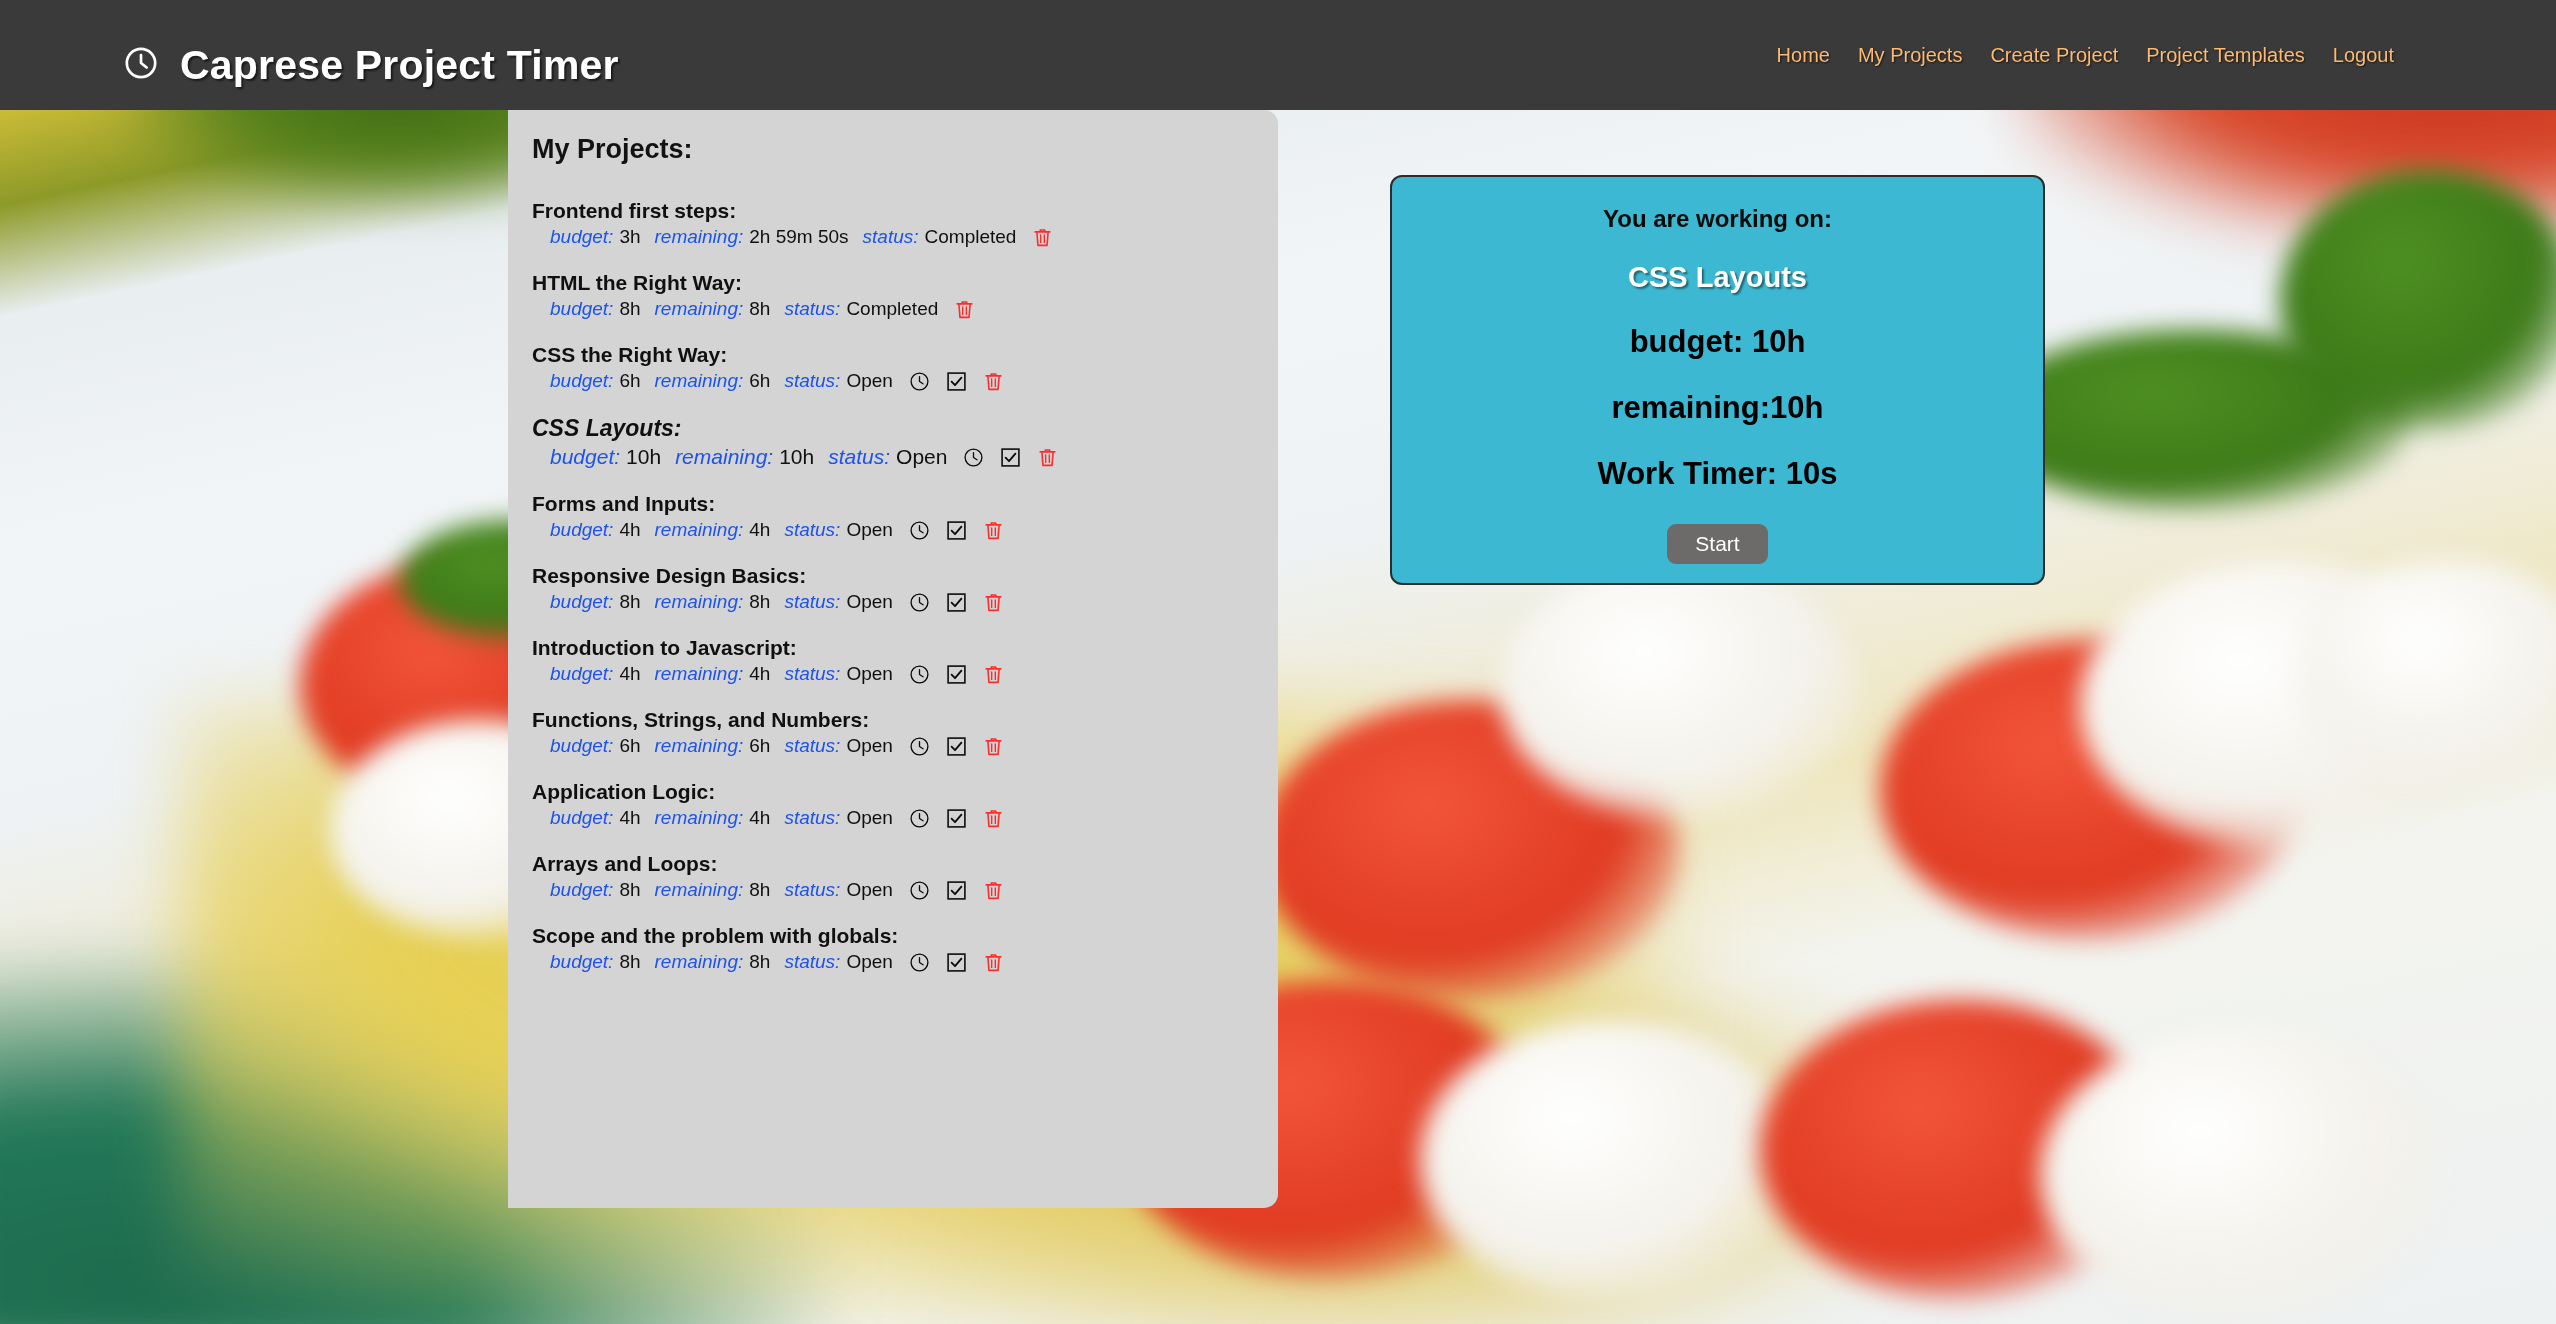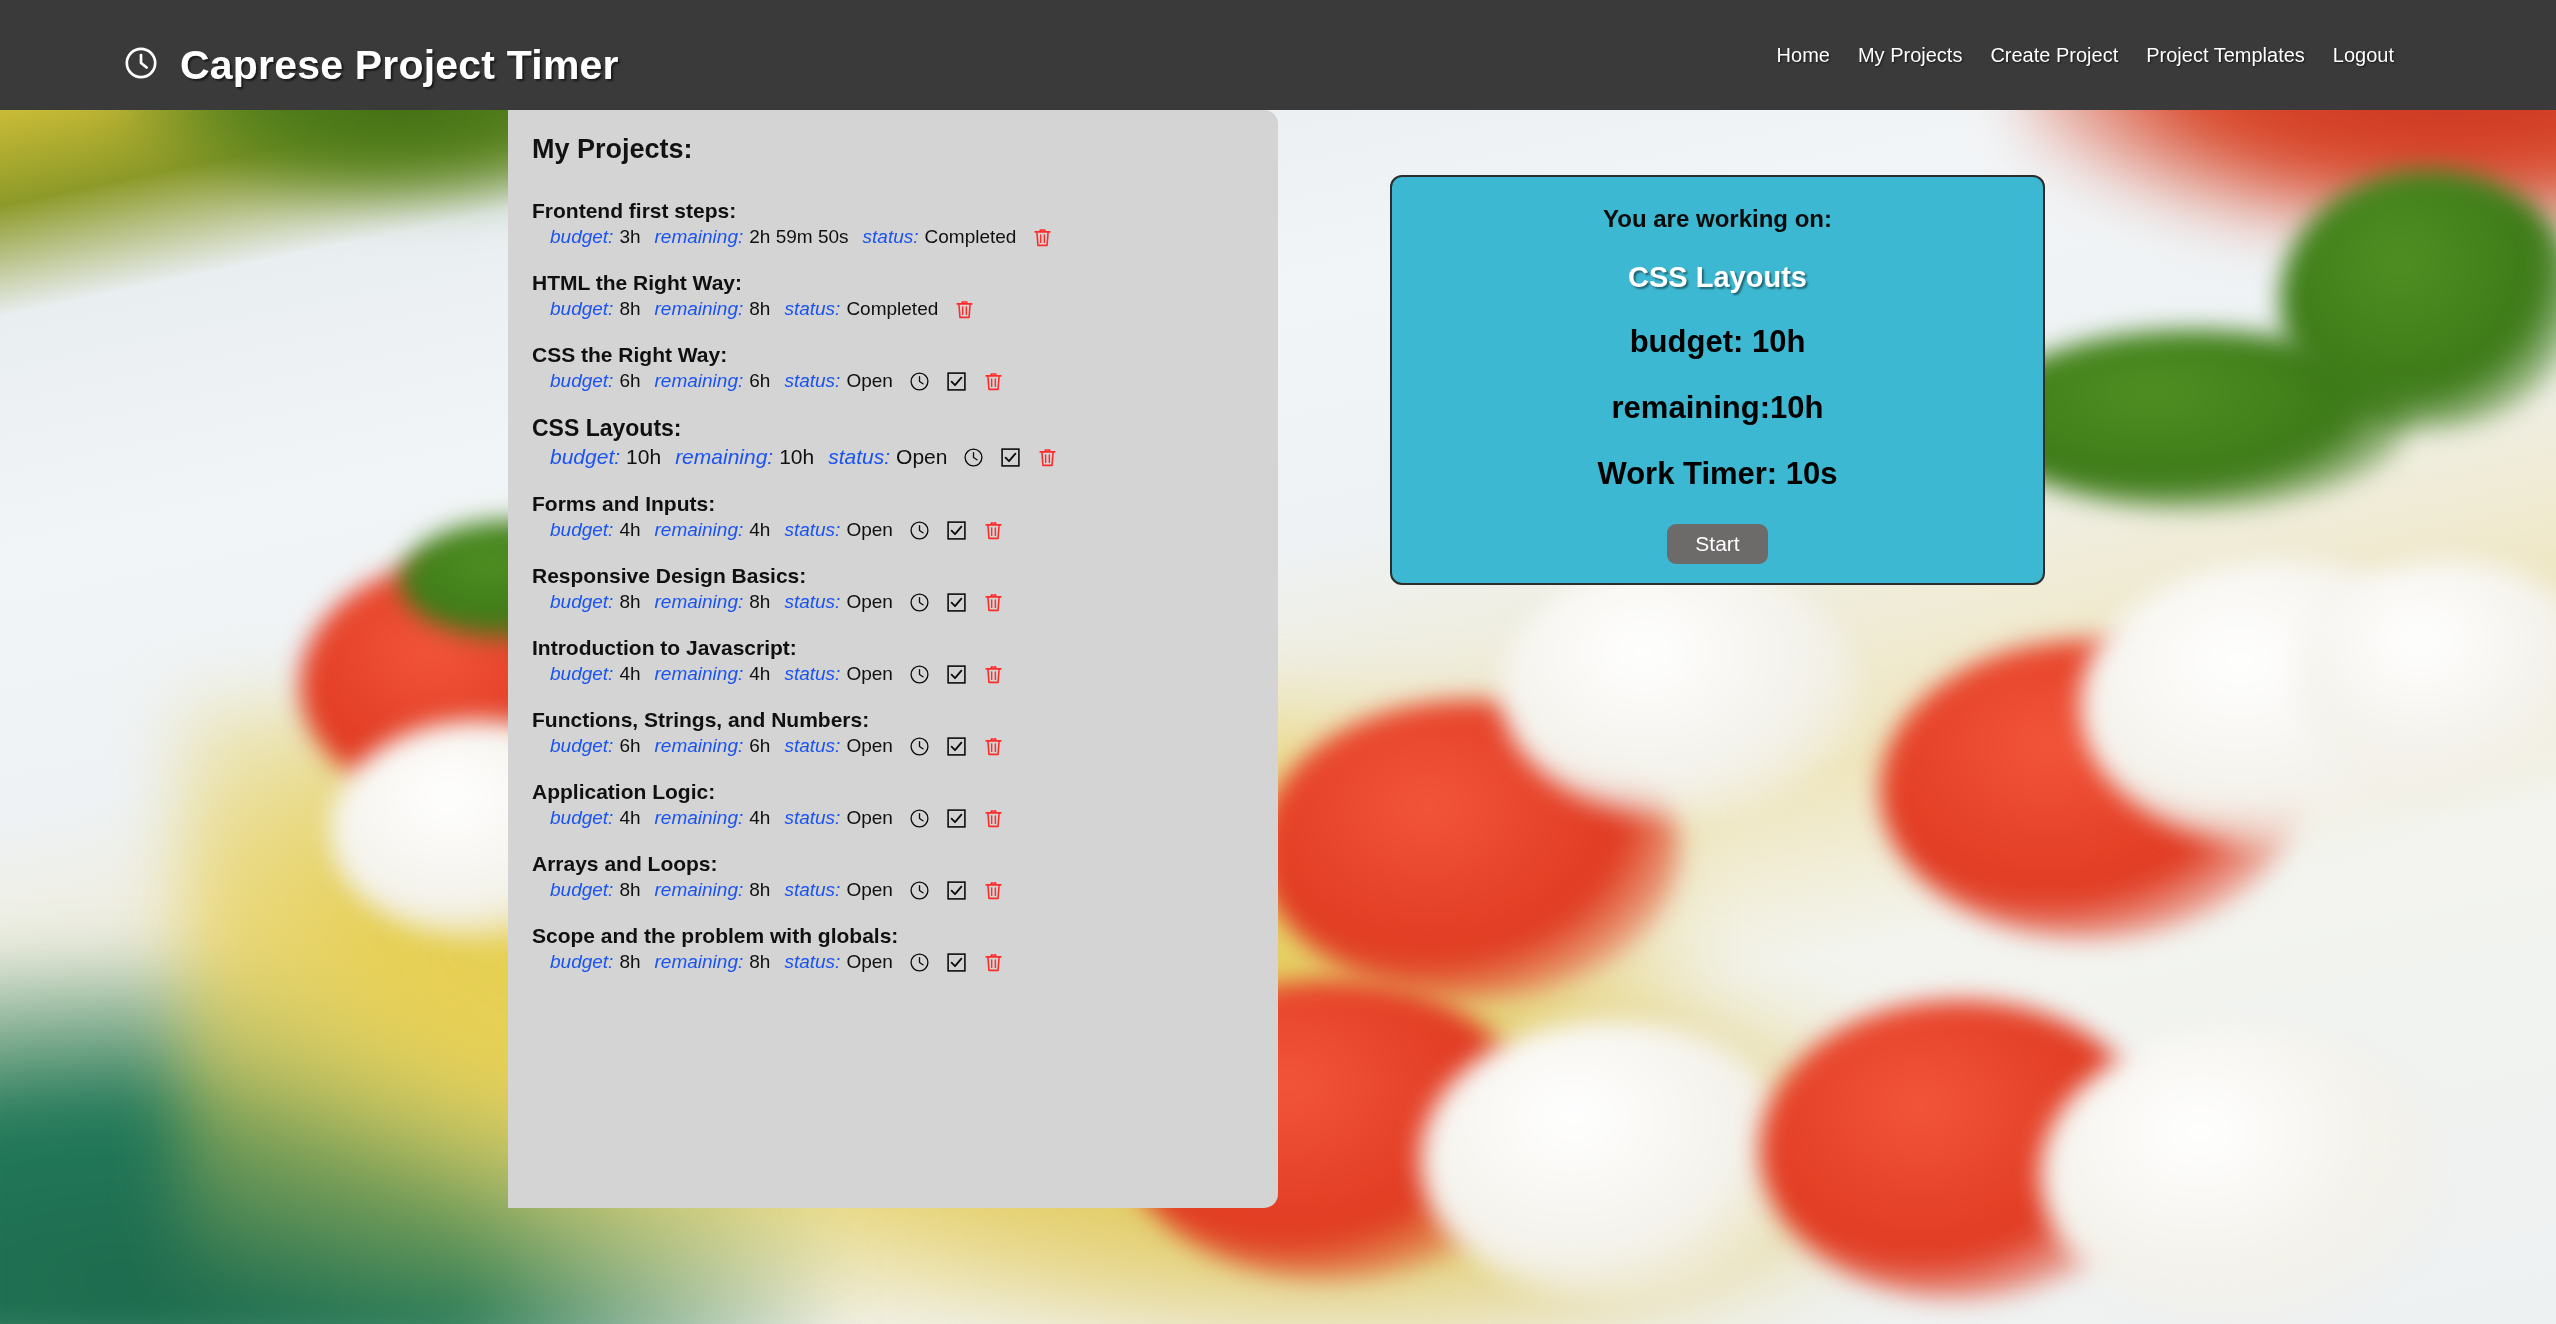--- a/index.html
+++ b/index.html
@@ -113,21 +113,21 @@
     white-space: nowrap;
   }
   .nav-links {
     margin-left: auto;
     margin-right: 148px;
     display: flex;
     align-items: center;
     gap: 0;
   }
   .nav-link {
-    color: #ffffff;
+    color: #fdba74;
     font-size: 20px;
     text-decoration: none;
     padding: 6px 14px;
     white-space: nowrap;
     text-shadow: 1px 1px 2px rgba(0,0,0,0.6);
     cursor: pointer;
   }
 
   
   .projects-panel {
@@ -169,21 +169,21 @@
   }
   .meta-label {
     color: #1a53f0;
     font-style: italic;
     margin-right: 6px;
   }
   .meta-value { margin-right: 14px; }
   .meta-value.last { margin-right: 16px; }
 
   
-  .project-item.active .project-name { font-size: 23px; }
+  .project-item.active .project-name { font-size: 23px; font-style: italic; }
   .project-item.active .project-meta { font-size: 21px; }
 
   .row-icons { display: inline-flex; align-items: center; gap: 16px; }
   .icon-btn {
     display: inline-flex;
     align-items: center;
     justify-content: center;
     background: none;
     border: none;
     padding: 0;

